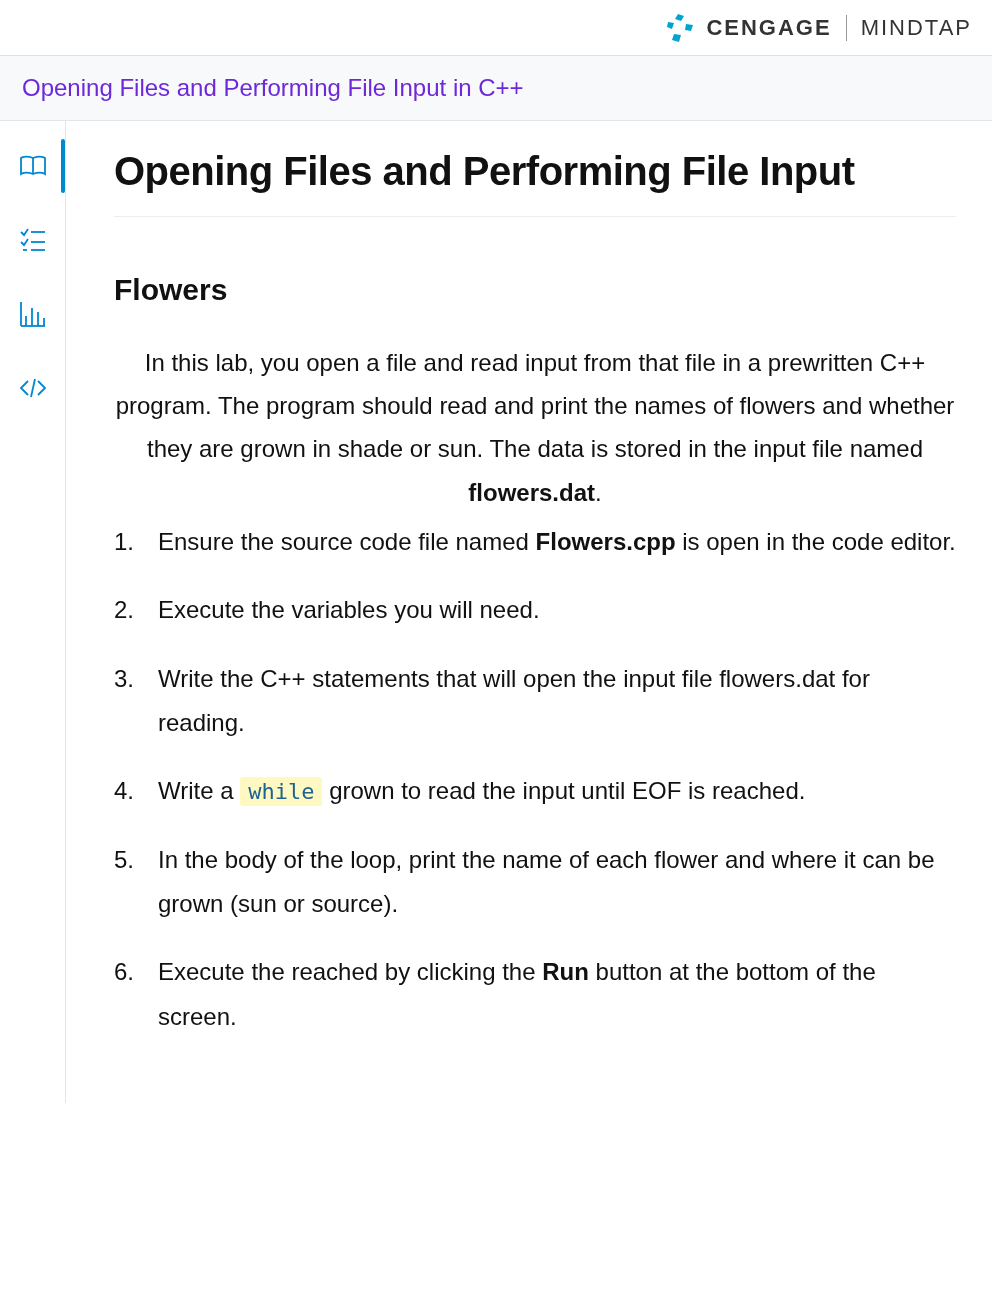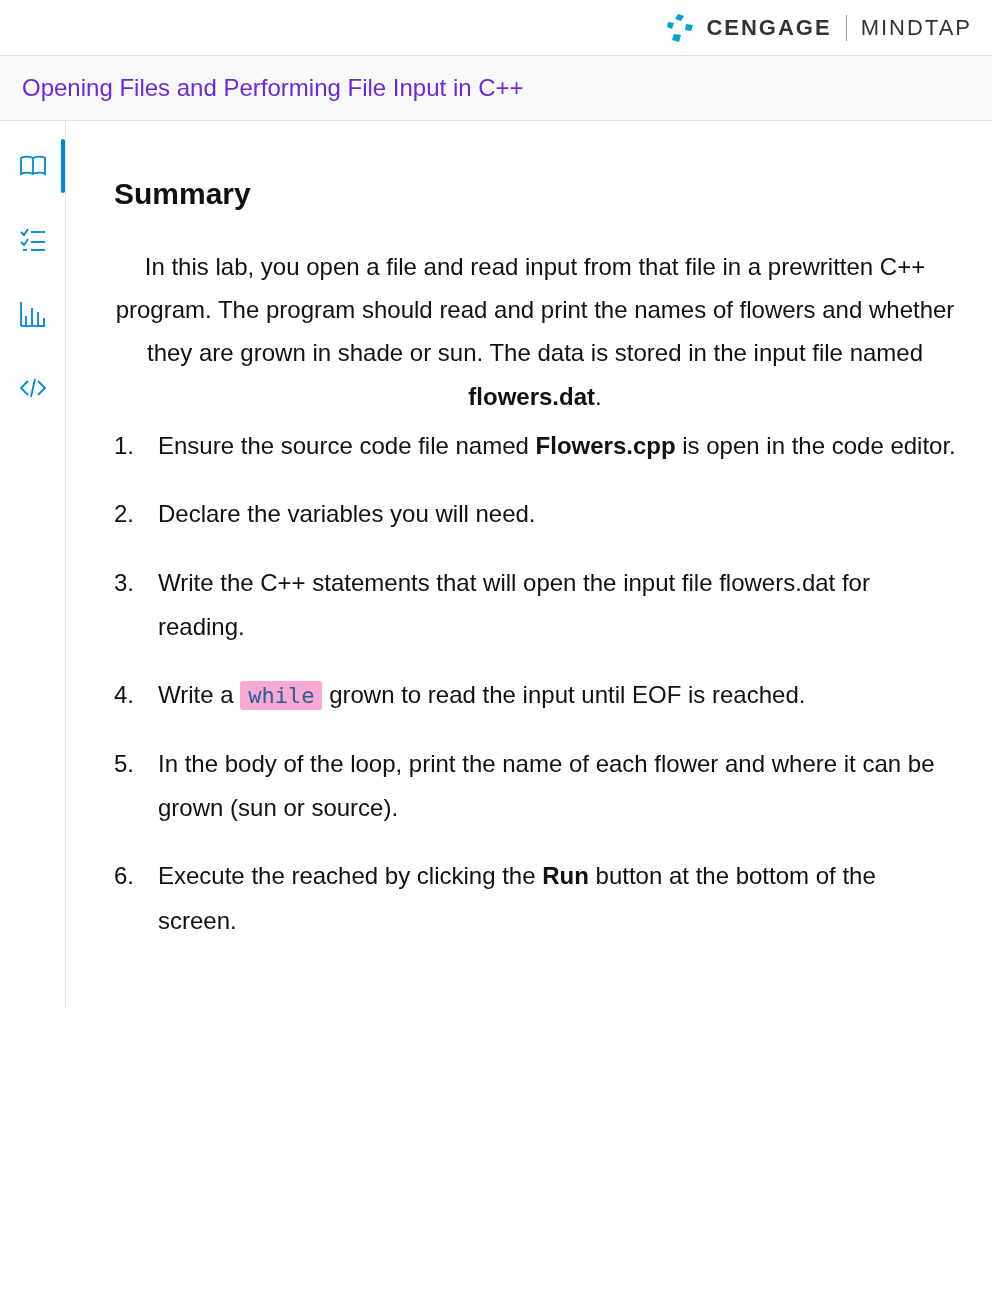--- a/index.html
+++ b/index.html
@@ -19,21 +19,21 @@
   .sidebar-item svg { width: 32px; height: 32px; stroke: #0088d1; fill: none; stroke-width: 1.8; }
   .content { flex: 1; padding: 0 36px 40px 48px; }
   .page-title { font-size: 40px; font-weight: 800; color: #111; padding: 28px 0 22px 0; border-bottom: 1px solid #eee; letter-spacing: -0.5px; }
   .section-head { font-size: 30px; font-weight: 800; margin-top: 56px; margin-bottom: 34px; color:#111; }
   .summary-p { font-size: 24px; line-height: 1.8; color:#111;text-align:center; }
   .summary-p .bold { font-weight: 700; }
   ol.steps { list-style: none; counter-reset: step; padding: 0; margin: 0; }
   ol.steps > li { counter-increment: step; font-size: 24px; line-height: 1.85; color:#111; padding-left: 44px; position: relative; margin-bottom: 24px; margin-top: 6px; }
   ol.steps > li::before { content: counter(step) "."; position: absolute; left: 0; top: 0; font-size:24px; }
   ol.steps .bold { font-weight: 700; }
-  code.inline { font-family: ui-monospace, SFMono-Regular, Menlo, Consolas, monospace; background:#f9a8d4; color:#20638f; padding:2px 8px; border-radius:3px; font-size: 22px; }
+  code.inline { font-family: ui-monospace, SFMono-Regular, Menlo, Consolas, monospace; background:#fef9c3; color:#20638f; padding:2px 8px; border-radius:3px; font-size: 22px; }
 </style>
 </head>
 <body>
 
 <div class="header">
   <span class="logo-mark">
     <svg viewBox="0 0 32 32">
       <g fill="#00a5cf">
         <path d="M14 2 L20 4 L17 9 L11 7 Z"></path>
         <path d="M4 10 L10 11 L8 17 L3 15 Z"></path>
@@ -83,33 +83,34 @@
     <div class="sidebar-item">
       <svg viewBox="0 0 32 32">
         <polyline points="11,9 4,16 11,23"></polyline>
         <polyline points="21,9 28,16 21,23"></polyline>
         <line x1="18" y1="7" x2="14" y2="25"></line>
       </svg>
     </div>
   </div>
 
   <div class="content">
+    <h1 class="page-title">Opening Files and Performing File Input</h1>
 
-    <h2 class="section-head">Summary</h2>
+    <h2 class="section-head">Flowers</h2>
     <p class="summary-p">
       <span>In this lab, you open a file and read input from that file in a prewritten C++ program. The program should read and print the names of flowers and whether they are grown in shade or sun. The data is stored in the input file named </span><span class="bold">flowers.dat</span><span>.</span>
     </p>
 
 
     <ol class="steps">
       <li>
         <span>Ensure the source code file named </span><span class="bold">Flowers.cpp</span><span> is open in the code editor.</span>
       </li>
       <li>
-        <span>Declare the variables you will need.</span>
+        <span>Execute the variables you will need.</span>
       </li>
       <li>
         <span>Write the C++ statements that will open the input file flowers.dat for reading.</span>
       </li>
       <li>
         <span>Write a </span><code class="inline">while</code><span> grown to read the input until EOF is reached.</span>
       </li>
       <li>
         <span>In the body of the loop, print the name of each flower and where it can be grown (sun or source).</span>
       </li>

